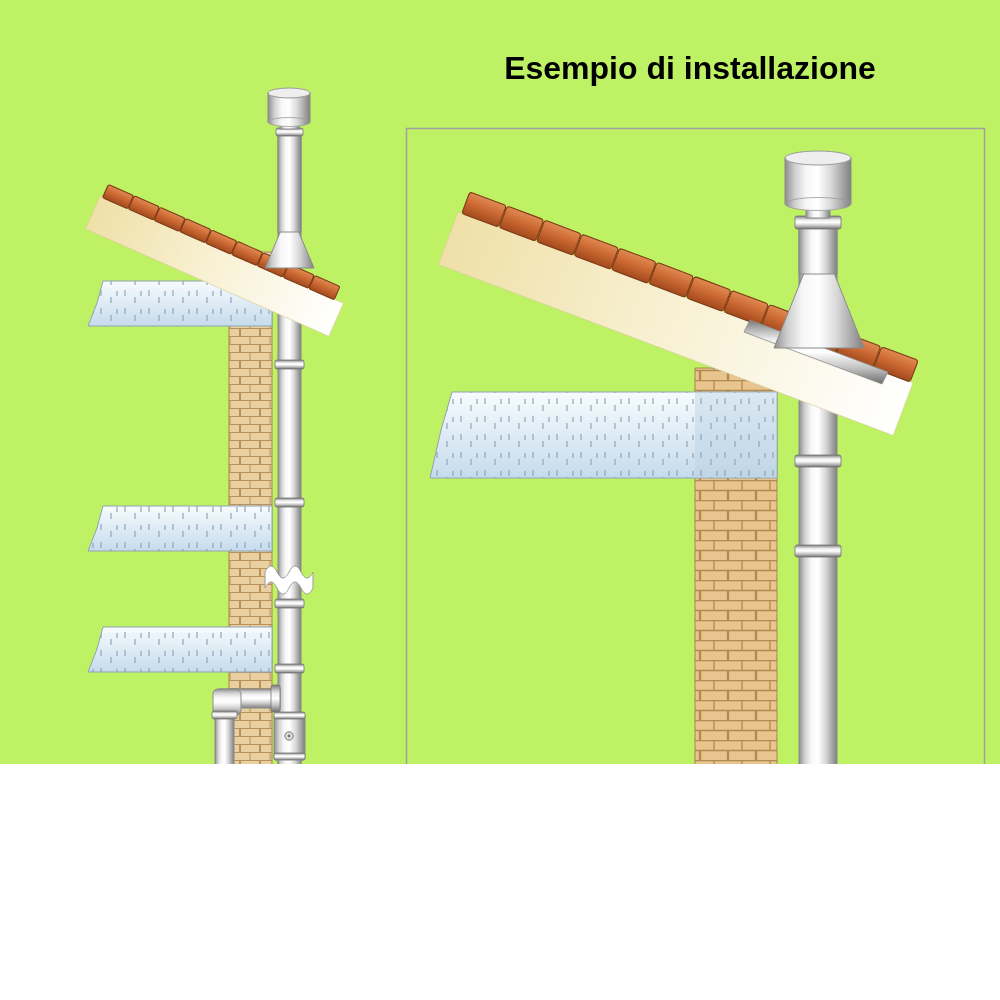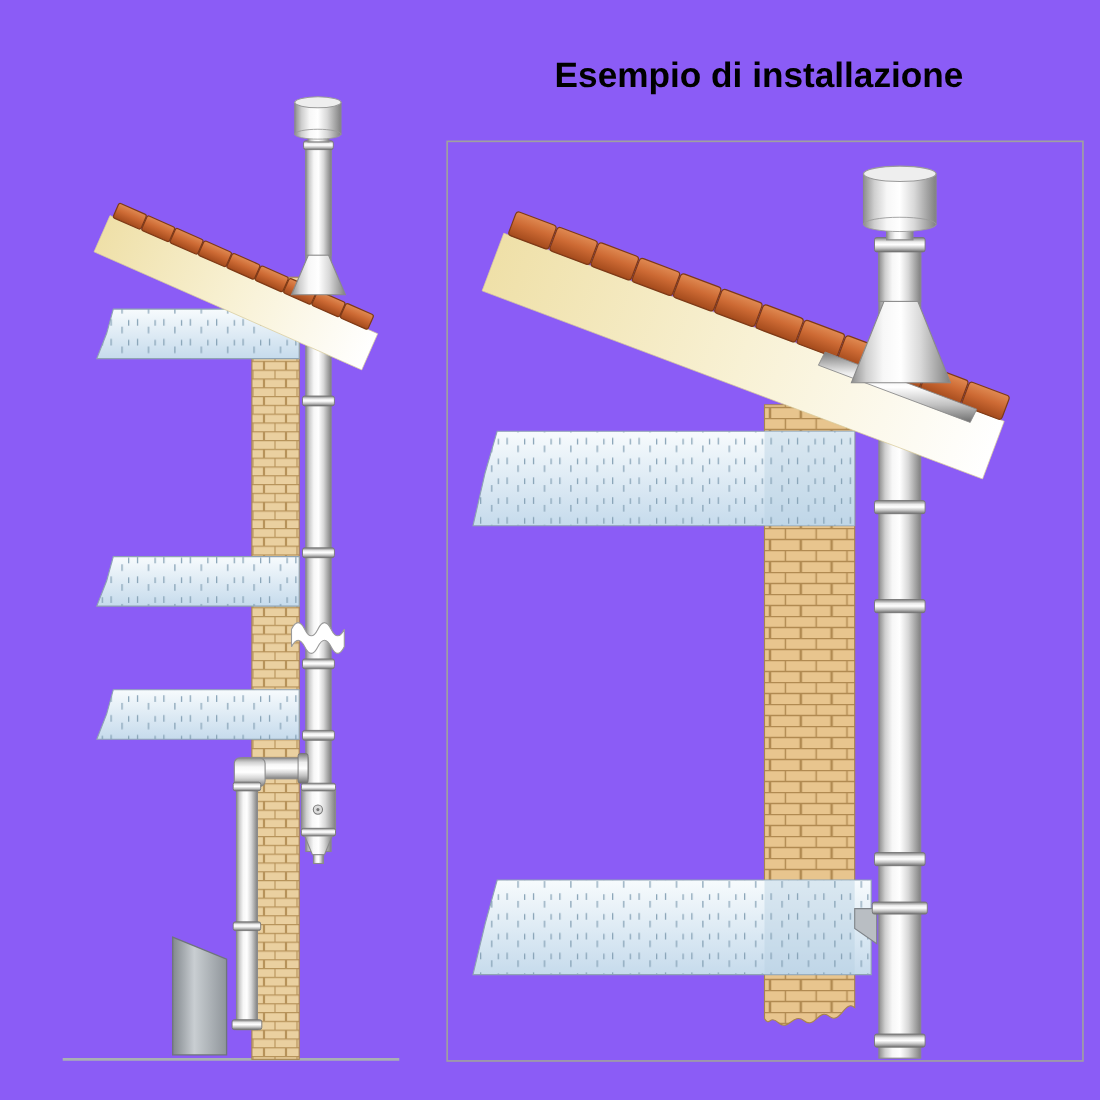--- a/index.html
+++ b/index.html
@@ -1,16 +1,16 @@
 <!DOCTYPE html>
 <html><head>
 <meta charset="utf-8">
 <style>
   html,body{margin:0;padding:0;background:#ffffff;}
-  .stage{position:relative;width:1000px;height:1000px;background:#8b5cf6;overflow:hidden;
+  .stage{position:relative;width:1000px;height:764px;background:#bef264;overflow:hidden;
          font-family:"Liberation Sans",sans-serif;}
   .title{position:absolute;top:50px;left:690px;transform:translateX(-50%);
          font-size:32px;font-weight:bold;color:#000;white-space:nowrap;margin:0;}
   svg.scene{position:absolute;left:0;top:0;}
 
   .pipe{fill:url(#pipeV);stroke:#8a8a8a;stroke-width:1;}
   .pipeH{fill:url(#pipeH);stroke:#8a8a8a;stroke-width:1;}
   .band{fill:url(#bandV);stroke:#757575;stroke-width:0.8;}
   .bandFill{fill:url(#bandV);stroke:#8a8a8a;stroke-width:0.8;}
   .capTop{fill:#eeeeee;stroke:#9a9a9a;stroke-width:1;}

